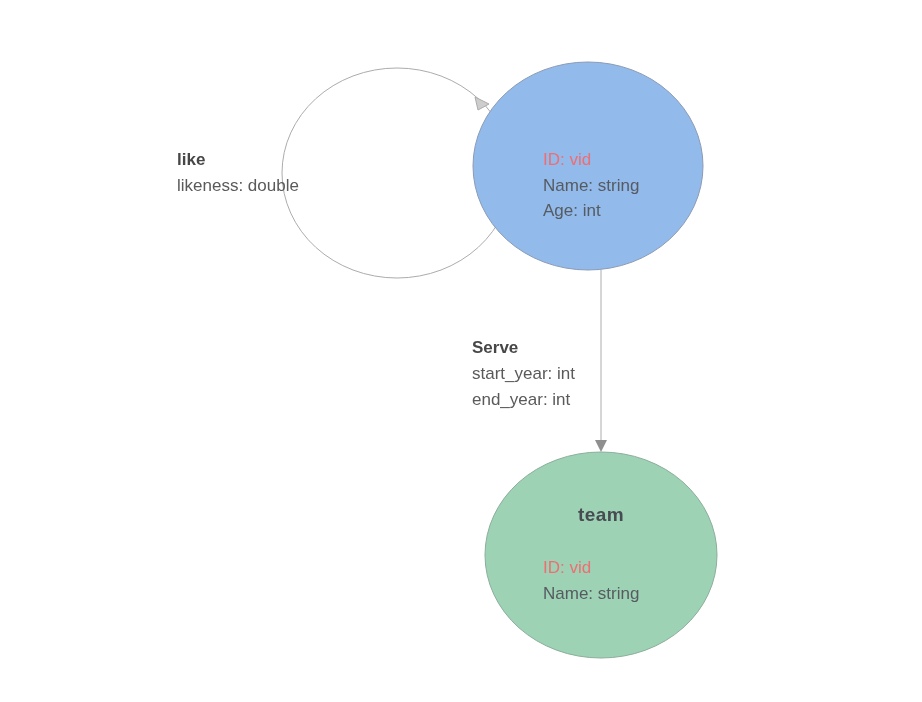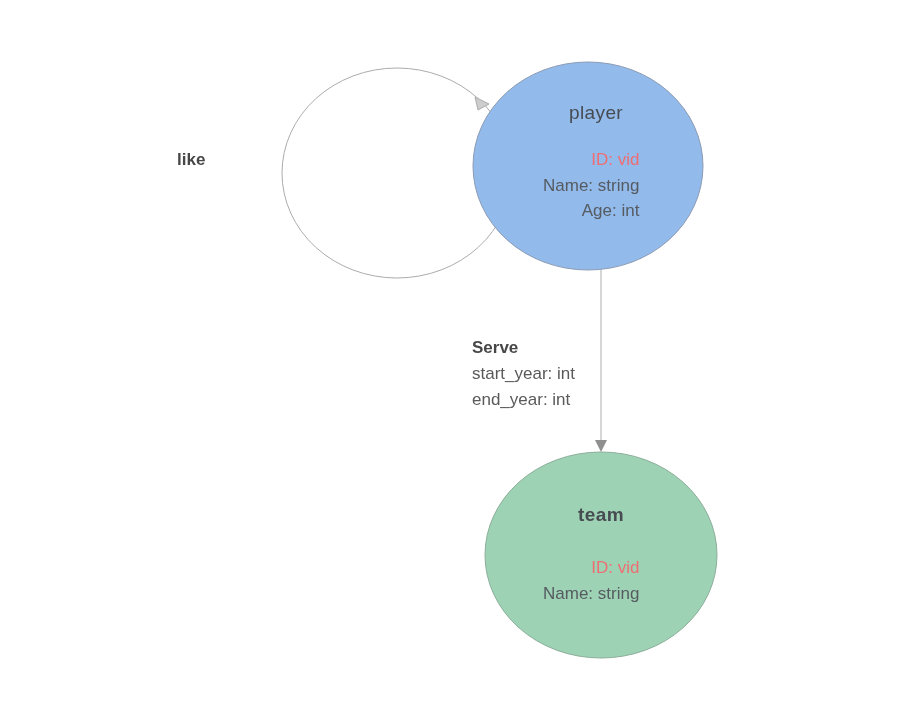--- a/index.html
+++ b/index.html
@@ -51,21 +51,20 @@
     font-size: 19px;
     letter-spacing: 0.4px;
     color: var(--title-text, #474c52);
   }
   .title-player { left: 536px; top: 102px; font-weight: 400; }
   .title-team   { left: 541px; top: 504px; font-weight: 700; }
   .props {
     font-size: 17px;
     line-height: 25.5px;
     color: var(--property-text, #565b61);
-    text-align: right;
   }
   .props-player { left: 543px; top: 147px; }
   .props-team   { left: 543px; top: 555px; }
   .prop-id { color: var(--id-text, #ee6e73); }
   .edge-label-group {
     font-size: 17px;
     line-height: 25.8px;
     color: var(--edge-property-text, #5a5a5a);
   }
   .edge-label-group .edge-name {
@@ -87,29 +86,29 @@
     <ellipse class="node-shape" cx="588" cy="166" rx="115" ry="104" fill="#92BAEB" stroke="#8B9BB5"></ellipse>
 
     <line class="edge-line" x1="601" y1="270" x2="601" y2="441"></line>
     <polygon class="serve-arrowhead" points="601,452 595,440 607,440"></polygon>
 
     <ellipse class="node-shape" cx="601" cy="555" rx="116" ry="103" fill="#9DD3B4" stroke="#8CAE9A"></ellipse>
 
     <polygon class="loop-arrowhead" points="489,104 475,97 478,110"></polygon>
   </svg>
 
-  <div class="txt node-title title-player">player</div>
   <div class="txt props props-player">
     <div class="prop prop-id">ID: vid</div>
     <div class="prop">Name: string</div>
     <div class="prop">Age: int</div>
   </div>
 
   <div class="txt edge-label-group label-like">
     <div class="edge-name">like</div>
+    <div class="edge-prop">likeness: double</div>
   </div>
 
   <div class="txt edge-label-group label-serve">
     <div class="edge-name">Serve</div>
     <div class="edge-prop">start_year: int</div>
     <div class="edge-prop">end_year: int</div>
   </div>
 
   <div class="txt node-title title-team">team</div>
   <div class="txt props props-team">

